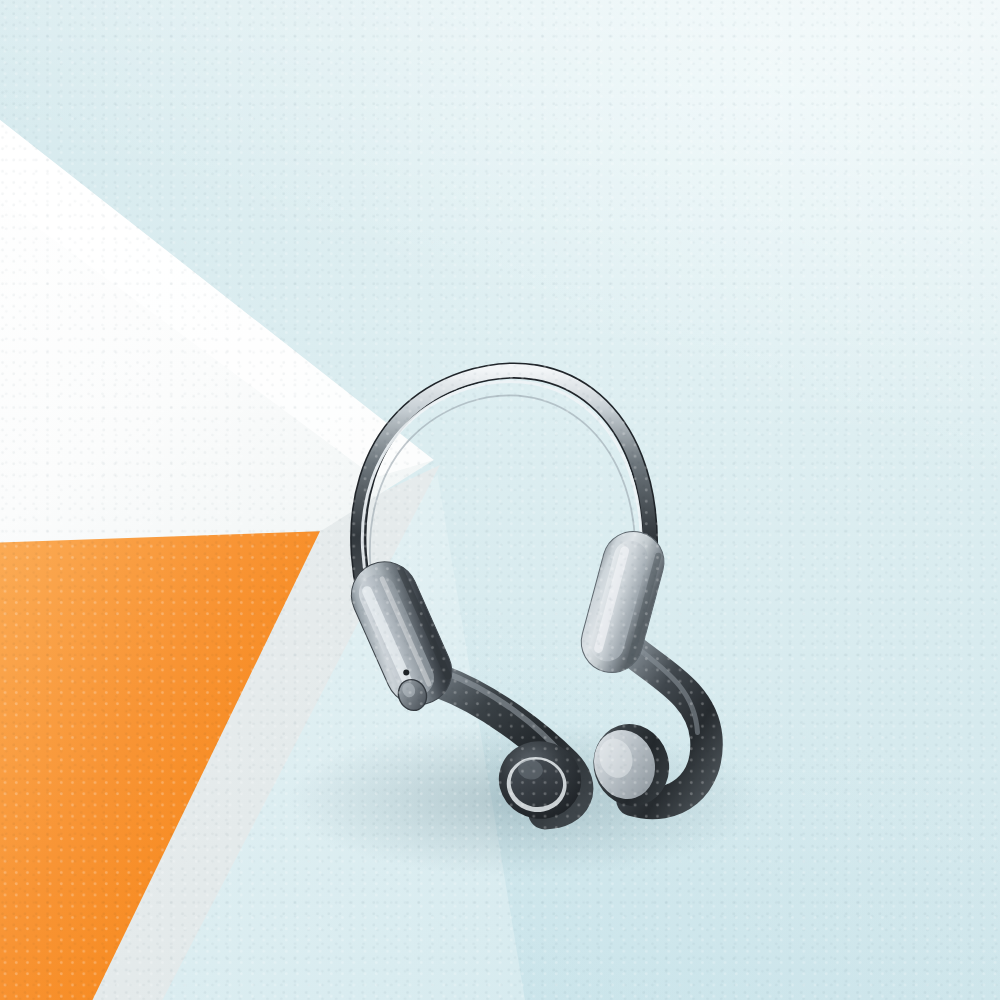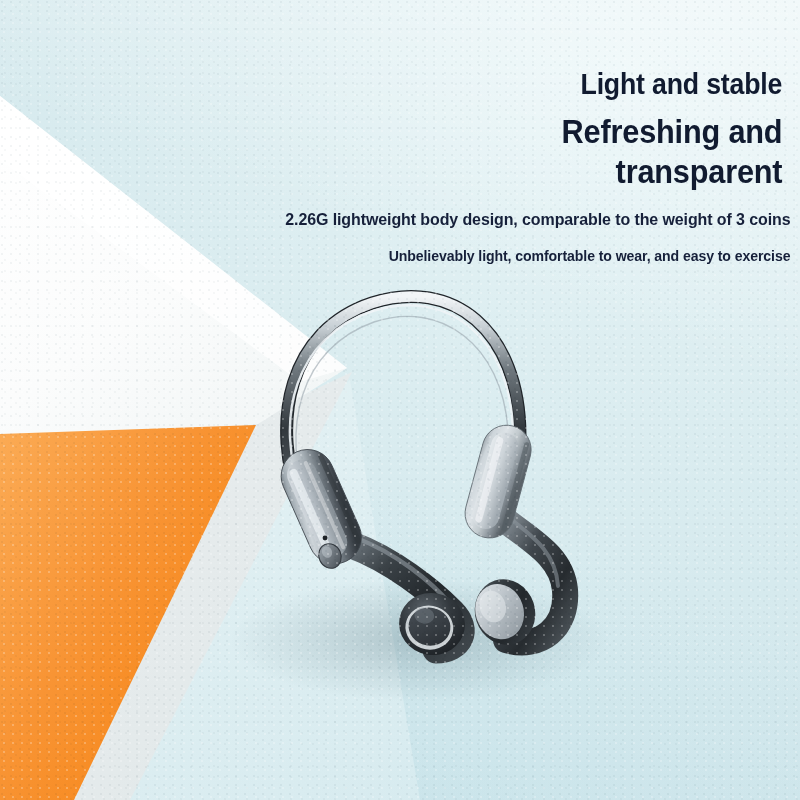--- a/index.html
+++ b/index.html
@@ -315,23 +315,14 @@
         <ellipse cx="430" cy="628" rx="24" ry="22" fill="#e9eef1" opacity="0.85"></ellipse>
         <ellipse cx="430" cy="627" rx="21" ry="19" fill="url(#discFaceDark)"></ellipse>
         <ellipse cx="423" cy="617" rx="10" ry="8" fill="#808a92" opacity="0.4"></ellipse>
       </g>
     </g>
   </svg>
 
   <div class="grain"></div>
   <div class="grain-light"></div>
 
-  <div class="copy">
-    <p class="headline-1">Light and stable</p>
-    <div class="headline-2">
-      <div>Refreshing and</div>
-      <div>transparent</div>
-    </div>
-    <p class="sub-1">2.26G lightweight body design, comparable to the weight of 3 coins</p>
-    <p class="sub-2">Unbelievably light, comfortable to wear, and easy to exercise</p>
-  </div>
 
 </div>
 
 </body></html>

